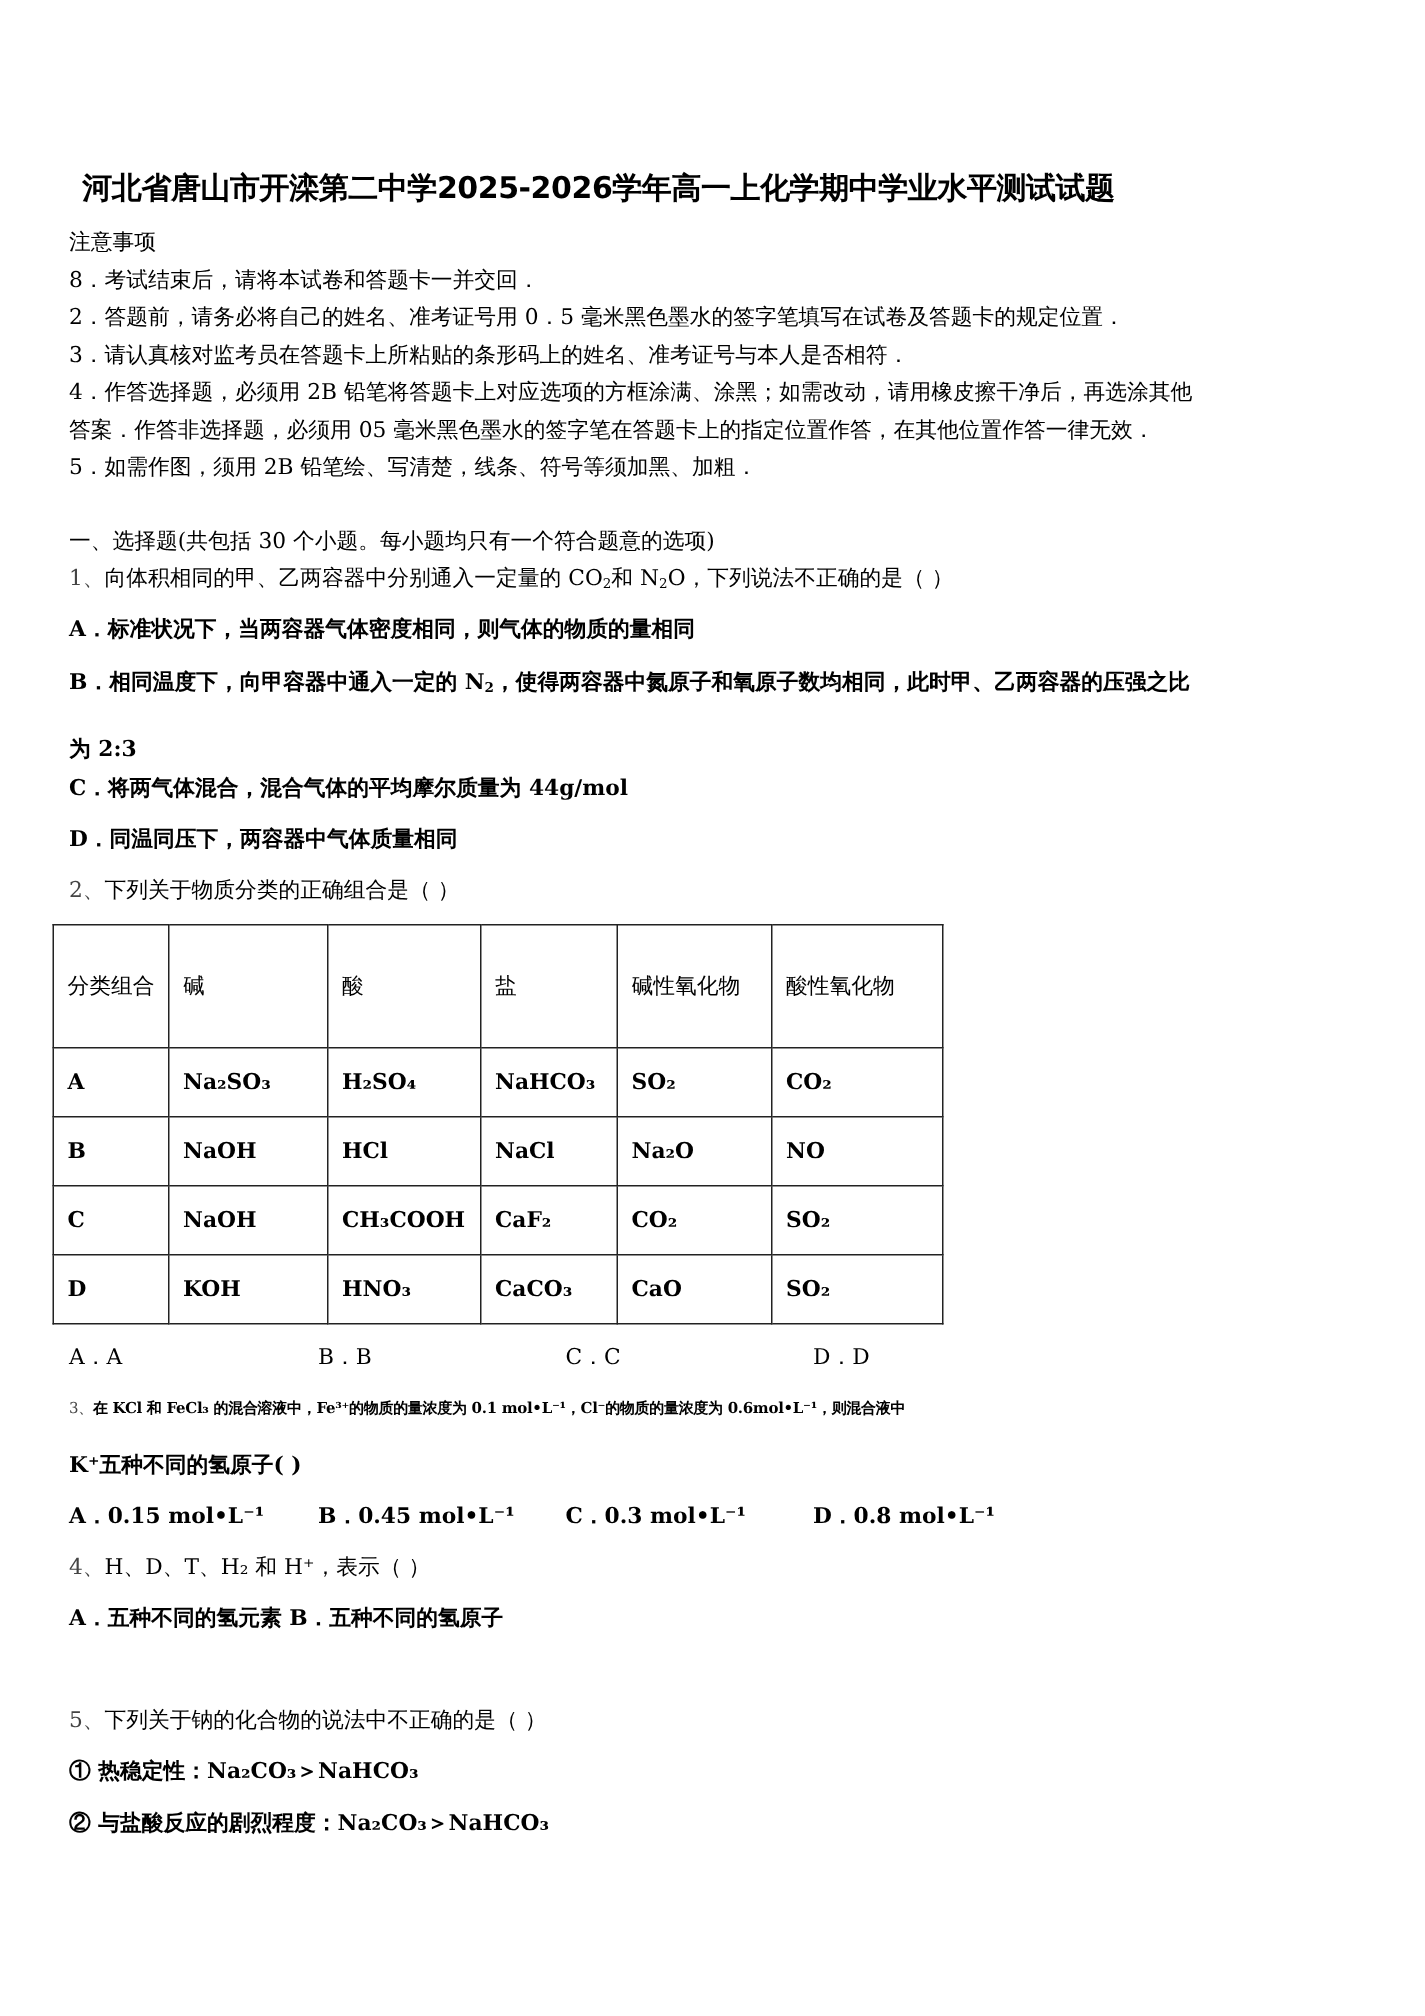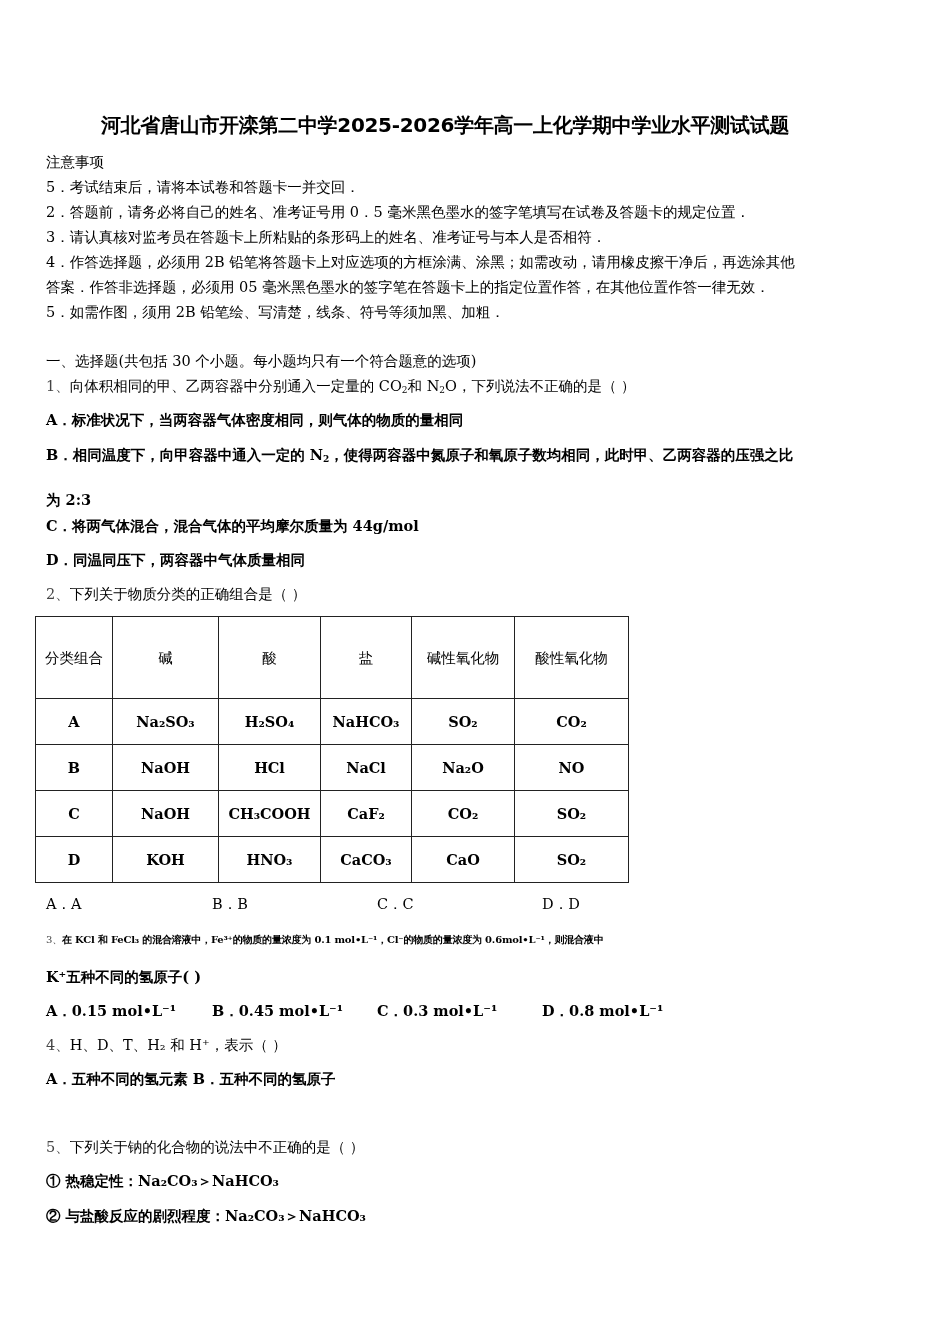--- a/index.html
+++ b/index.html
@@ -1,39 +1,39 @@
 <!DOCTYPE html>
 <html><head>
 <meta charset="utf-8">
 <style>
   html, body { margin:0; padding:0; background:#ffffff; }
   body { width:950px; height:1344px; position:relative; overflow:hidden;
          font-family:"DejaVu Serif", "Liberation Serif", serif; color:#000; }
   .page { position:absolute; left:0; top:0; width:950px; height:1344px; }
   .title { position:absolute; left:0; width:798px; top:112px; text-align:center;
-           font-family:"DejaVu Sans", "Liberation Sans", sans-serif; font-weight:bold; font-size:20px; letter-spacing:-0.3px;padding-left:46px; }
+           font-family:"DejaVu Sans", "Liberation Sans", sans-serif; font-weight:bold; font-size:20px; letter-spacing:-0.3px; }
   .line { position:absolute; left:46px; font-size:14.5px; white-space:nowrap; line-height:20px; }
   .bold { font-weight:bold; }
   .light { color:#444; }
   sub { font-size:9px; vertical-align:-2px; }
-  table.cls { position:absolute; left:35px; top:616px; border-collapse:collapse; font-size:14.5px;text-align:center; }
+  table.cls { position:absolute; left:35px; top:616px; border-collapse:collapse; font-size:14.5px; }
   table.cls td { border:1.5px solid #222; padding:0 9px; vertical-align:middle; }
   table.cls tr.hdr td { height:81px; line-height:38px; }
   table.cls tr.row td { height:45px; font-weight:bold; }
   .opts { position:absolute; top:895px; font-size:14.5px; font-weight:normal; }
 </style>
 </head>
 <body>
 
 <div class="page">
 
   <div class="title">河北省唐山市开滦第二中学2025-2026学年高一上化学期中学业水平测试试题</div>
 
   <div class="line" style="top:152px">注意事项</div>
-  <div class="line" style="top:177px">5．考试结束后，请将本试卷和答题卡一并交回．</div>
+  <div class="line" style="top:177px">8．考试结束后，请将本试卷和答题卡一并交回．</div>
   <div class="line" style="top:202px">2．答题前，请务必将自己的姓名、准考证号用 0．5 毫米黑色墨水的签字笔填写在试卷及答题卡的规定位置．</div>
   <div class="line" style="top:227px">3．请认真核对监考员在答题卡上所粘贴的条形码上的姓名、准考证号与本人是否相符．</div>
   <div class="line" style="top:252px">4．作答选择题，必须用 2B 铅笔将答题卡上对应选项的方框涂满、涂黑；如需改动，请用橡皮擦干净后，再选涂其他</div>
   <div class="line" style="top:277px">答案．作答非选择题，必须用 05 毫米黑色墨水的签字笔在答题卡上的指定位置作答，在其他位置作答一律无效．</div>
   <div class="line" style="top:302px">5．如需作图，须用 2B 铅笔绘、写清楚，线条、符号等须加黑、加粗．</div>
 
   <div class="line" style="top:351px">一、选择题(共包括 30 个小题。每小题均只有一个符合题意的选项)</div>
 
   <div class="line" style="top:376px">
     <span class="light">1、</span><span>向体积相同的甲、乙两容器中分别通入一定量的 CO</span><sub>2</sub><span>和 N</span><sub>2</sub><span>O，下列说法不正确的是（   ）</span>

